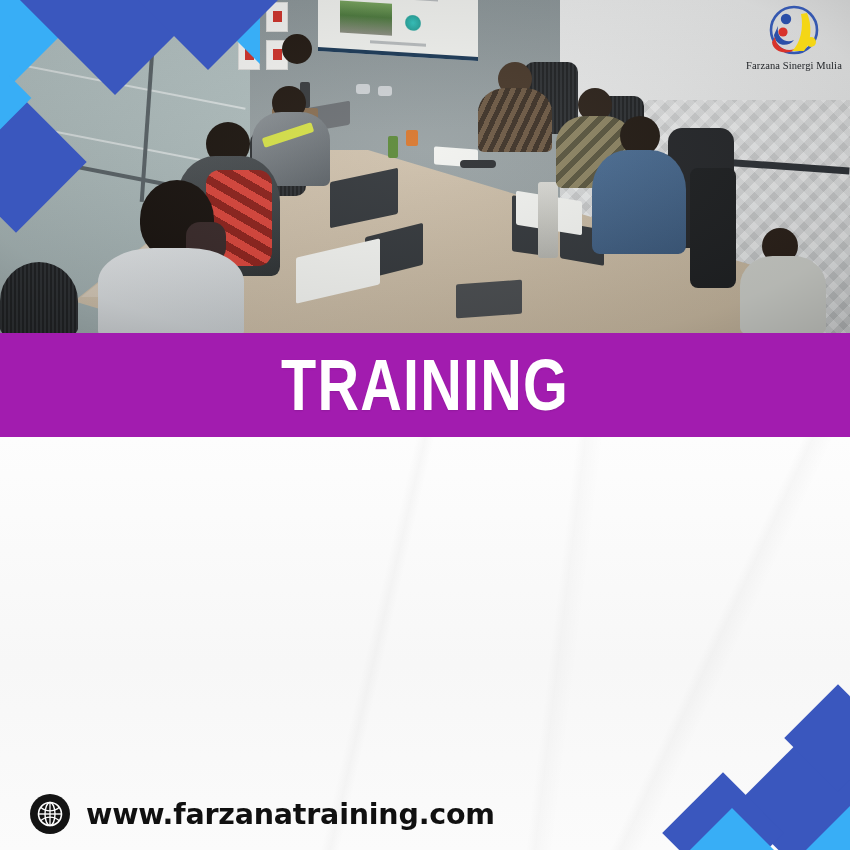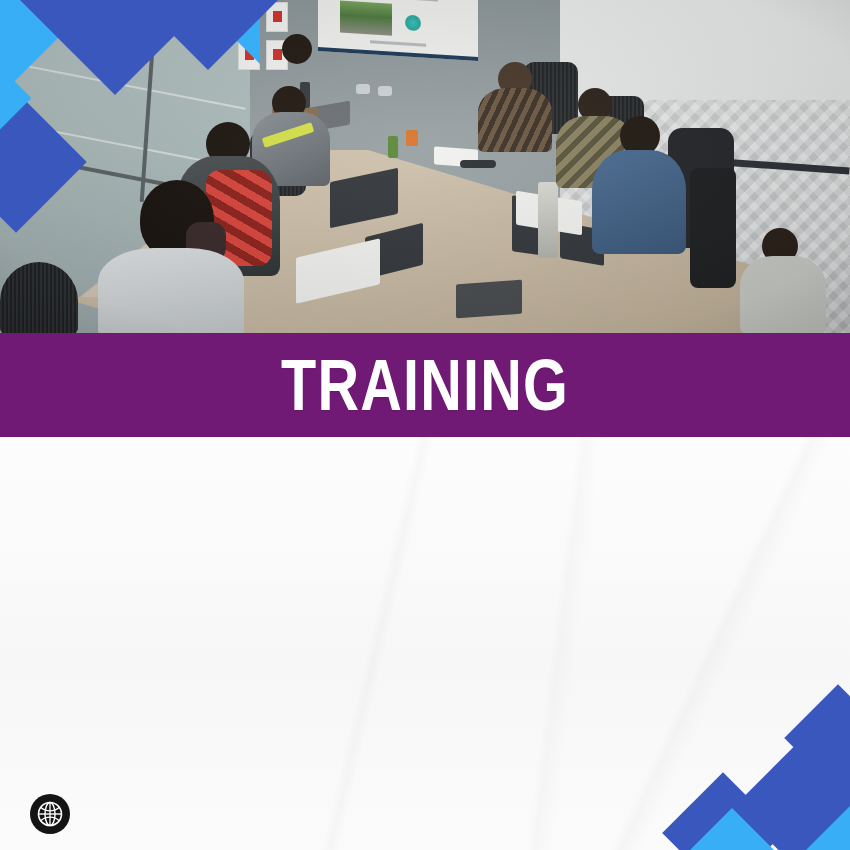--- a/index.html
+++ b/index.html
@@ -130,21 +130,21 @@
     font-size:10.5px; color:#1d2024; letter-spacing:.1px; white-space:nowrap;
   }
 
   
   .decor { position:absolute; }
   .diamond { position:absolute; transform:rotate(45deg); }
 
   
   .banner {
     position:absolute; left:0; top:333px; width:850px; height:104px;
-    background:#701a75;
+    background:#a21caf;
     display:flex; align-items:center; justify-content:center;text-align:center;
   }
   .banner-title {
     font-family:"Liberation Sans Narrow","Liberation Sans", sans-serif;
     font-weight:bold;
     font-size:72px;
     line-height:72px;
     color:#ffffff;
     letter-spacing:1.5px;
     transform:scaleX(0.80);
@@ -276,20 +276,32 @@
     <div class="obj" style="left:206px;top:170px;width:66px;height:96px;background:repeating-linear-gradient(30deg,#d9463c 0 8px,#8e231d 8px 16px);border-radius:14px;"></div>
 
     <div class="head" style="left:140px;top:180px;width:74px;height:78px;background:#1a1410;border-radius:50% 50% 44% 44%;"></div>
     <div class="obj" style="left:186px;top:222px;width:40px;height:40px;background:#3a2b2b;border-radius:14px;"></div>
     <div class="body" style="left:98px;top:248px;width:146px;height:90px;background:linear-gradient(160deg,#e3e6e8 0%,#c3c8cb 100%);"></div>
 
     <div class="head" style="left:282px;top:34px;width:30px;height:30px;background:#241b14;"></div>
 
     <div class="photo-grade"></div>
 
+    <div class="logo-wrap">
+      <svg width="104" height="56" viewBox="0 0 104 56">
+        <circle cx="52" cy="26" r="23" fill="none" stroke="#3558b0" stroke-width="2.6"></circle>
+        <circle cx="44" cy="15" r="5.2" fill="#2b4fa8"></circle>
+        <path d="M36 22 C34 34, 44 40, 52 36 C46 44, 33 42, 32 31 Z" fill="#2b4fa8"></path>
+        <circle cx="41" cy="28" r="4.6" fill="#d8332b"></circle>
+        <path d="M33 33 C34 45, 48 50, 58 42 C50 52, 31 50, 30 38 Z" fill="#d8332b"></path>
+        <path d="M59 10 C62 24, 58 40, 50 47 L62 47 C70 38, 70 20, 65 9 Z" fill="#f4d616"></path>
+        <circle cx="69" cy="38" r="5" fill="#f4d616"></circle>
+      </svg>
+      <div class="logo-name">Farzana Sinergi Mulia</div>
+    </div>
 
     <svg class="decor" style="left:0;top:0;" width="260" height="200">
       <polygon points="0,0 96,0 0,96" fill="#38AEF6"></polygon>
       <polygon points="176,0 260,0 260,64 218,22" fill="#38AEF6"></polygon>
       <polygon points="0,112 0,200 44,200 88,156" fill="#38AEF6" opacity="0"></polygon>
     </svg>
 
     <div class="diamond" style="left:40px;top:-86px;width:150px;height:150px;background:#3A57BE;"></div>
     <div class="diamond" style="left:150px;top:-70px;width:116px;height:116px;background:#3A57BE;"></div>
     <div class="diamond" style="left:-34px;top:112px;width:100px;height:100px;background:#3A57BE;"></div>
@@ -319,15 +331,16 @@
     <div class="globe">
       <svg width="26" height="26" viewBox="0 0 26 26">
         <circle cx="13" cy="13" r="11.5" fill="none" stroke="#ffffff" stroke-width="1.6"></circle>
         <ellipse cx="13" cy="13" rx="5" ry="11.5" fill="none" stroke="#ffffff" stroke-width="1.4"></ellipse>
         <line x1="1.5" y1="13" x2="24.5" y2="13" stroke="#ffffff" stroke-width="1.4"></line>
         <path d="M3.6 6.2 A14 14 0 0 0 22.4 6.2" fill="none" stroke="#ffffff" stroke-width="1.3"></path>
         <path d="M3.6 19.8 A14 14 0 0 1 22.4 19.8" fill="none" stroke="#ffffff" stroke-width="1.3"></path>
         <line x1="13" y1="1.5" x2="13" y2="24.5" stroke="#ffffff" stroke-width="1.3"></line>
       </svg>
     </div>
+    <div class="site-url">www.farzanatraining.com</div>
   </div>
 
 </div>
 
 </body></html>

